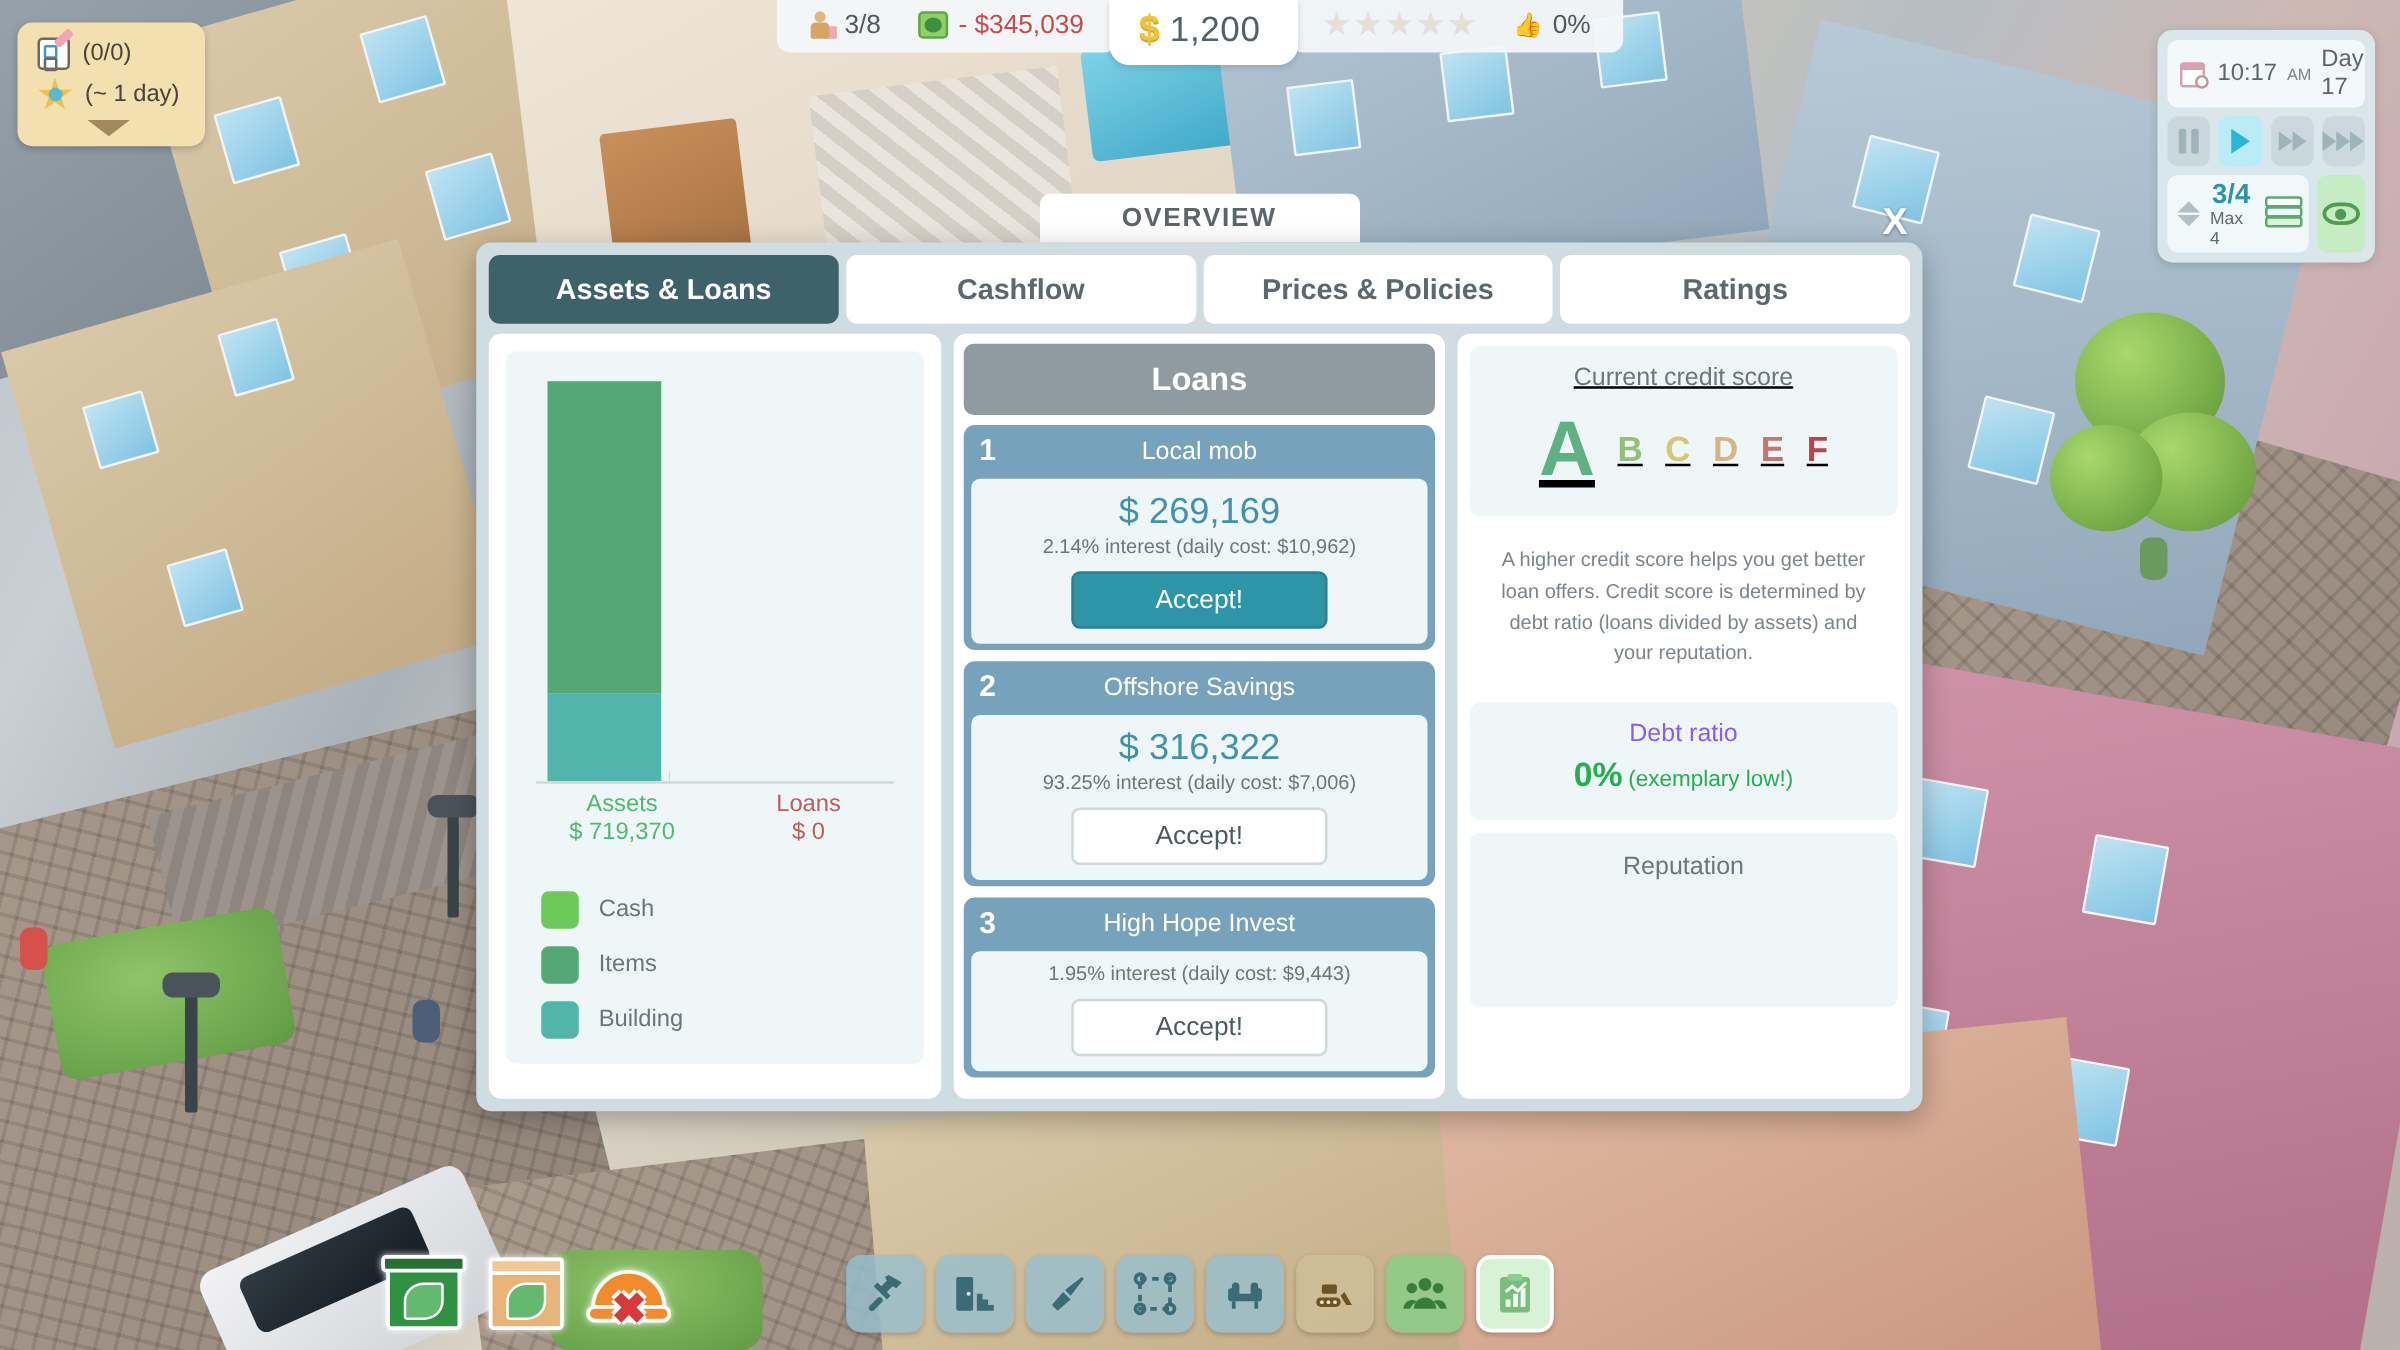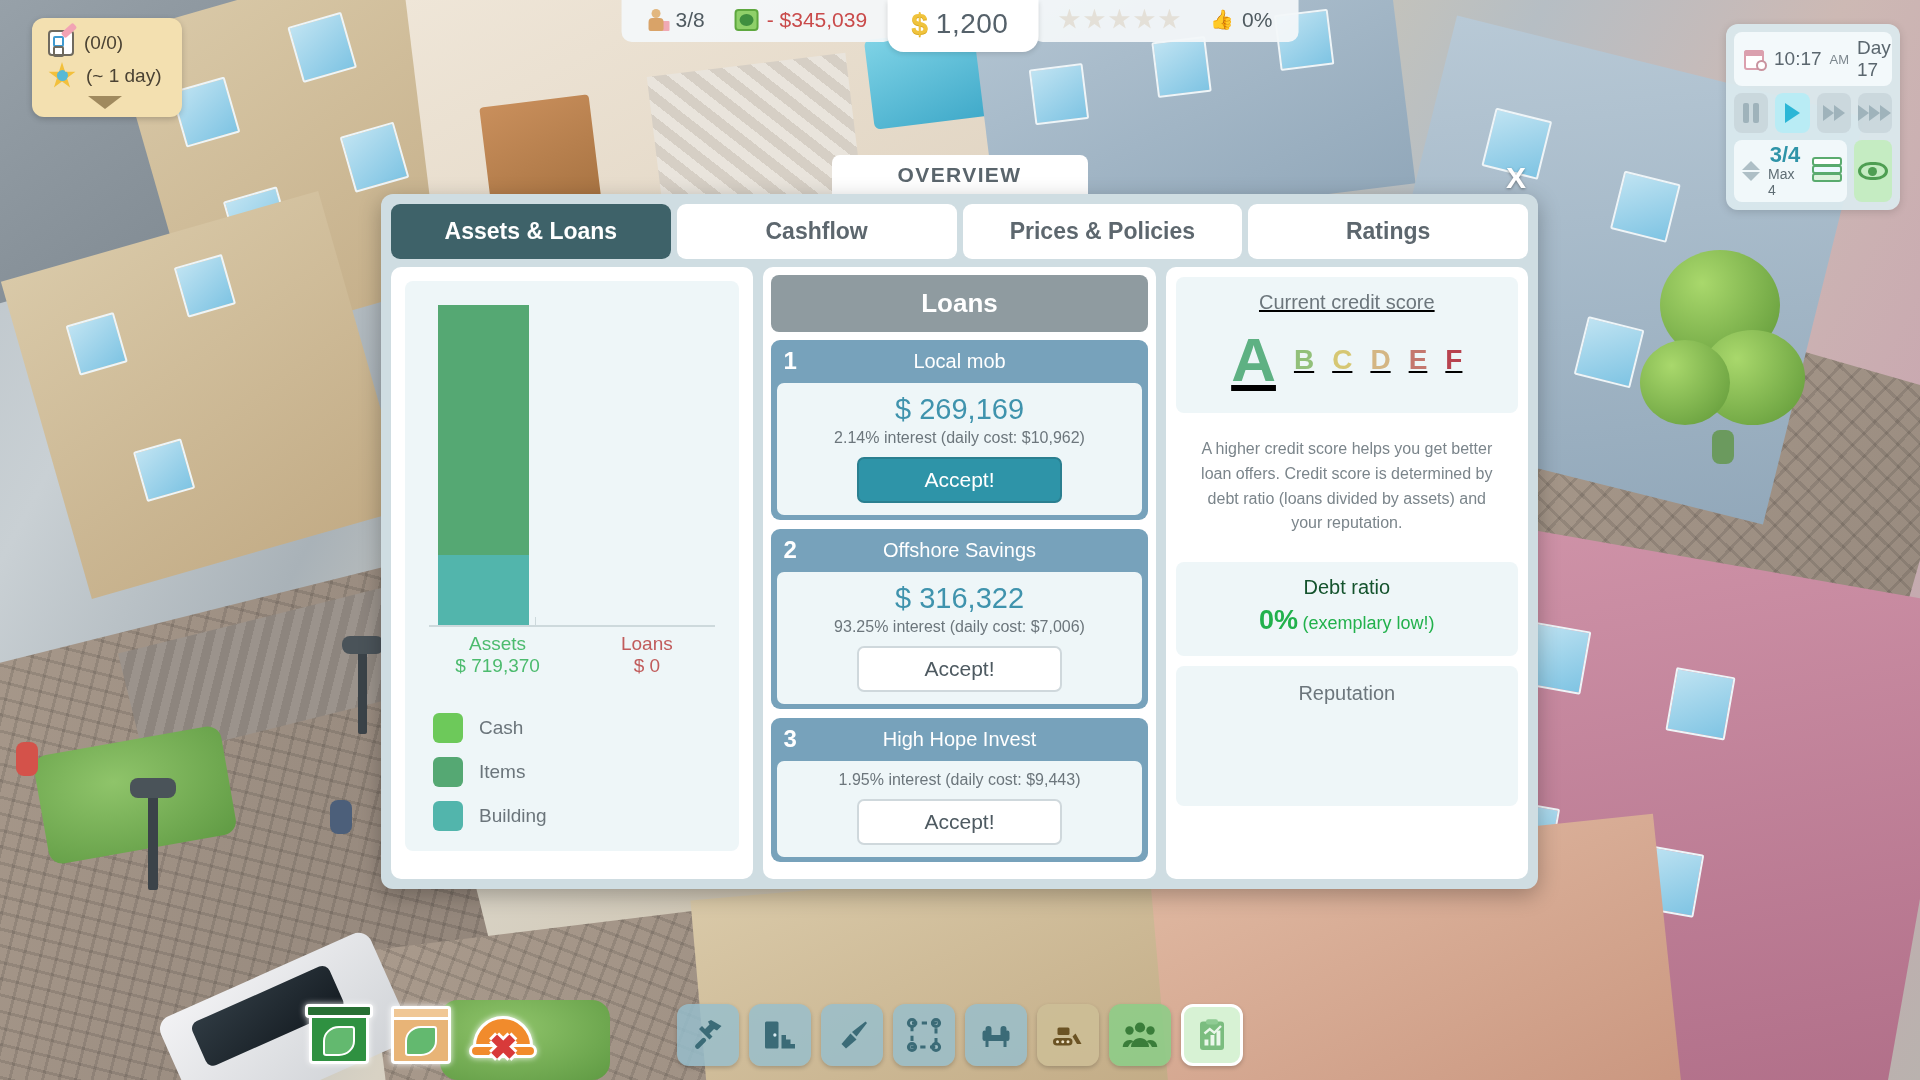--- a/index.html
+++ b/index.html
@@ -152,21 +152,21 @@
     display:flex; align-items:center; justify-content:center;
   }
   .eye {
     width: 30px; height: 18px; border: 3px solid #4e9e52; border-radius: 50% / 60%;
     display:flex; align-items:center; justify-content:center;
   }
   .eye i { width: 9px; height: 9px; background:#4e9e52; border-radius:50%; display:block;}
 
   
   #quest-panel {
-    position: absolute; top: 18px; left: 32px; z-index: 40;
+    position: absolute; top: 18px; left: 14px; z-index: 40;
     background: #f3e0b0; border-radius: 12px; padding: 12px 20px 4px 16px;
     box-shadow: 0 2px 6px rgba(0,0,0,.2);
     min-width: 128px;
   }
   .quest-row { display: flex; align-items: center; gap: 10px; margin-bottom: 6px; font-size: 19px; color: #4a4233; }
   .clipboard-ico { width:26px;height:26px;background:#fff;border:2px solid #6f6a5f;border-radius:4px;position:relative;}
   .clipboard-ico::before{content:"";position:absolute;left:3px;top:4px;width:7px;height:7px;border:2px solid #3f9ad0;border-radius:2px;}
   .clipboard-ico::after{content:"";position:absolute;left:3px;top:14px;width:7px;height:7px;border:2px solid #6f6a5f;border-radius:2px;}
   .pencil-ico{position:absolute;right:-5px;top:-5px;width:16px;height:7px;background:#f2a3b4;transform:rotate(-42deg);border-radius:2px;}
   .star-quest {
@@ -246,21 +246,21 @@
   .accept-btn.primary { background: #2e94a8; color: #fff; border: 2px solid #2a7f90; }
 
   
   .credit-box { background: #eef6f8; border-radius: 8px; padding: 14px 10px 18px; text-align: center; text-decoration: underline; }
   .credit-title { font-size: 20px; color: #6c767c; margin-bottom: 10px; }
   .grades { display: flex; align-items: center; justify-content: center; gap: 18px; }
   .grade { font-weight: bold; font-size: 28px; }
   .grade.current { font-size: 62px; }
   .credit-desc { font-size: 16px; color: #7b858b; line-height: 1.55; padding: 24px 24px 26px; text-align: center; }
   .debt-box { background: #eef6f8; border-radius: 8px; padding: 14px 10px 20px; text-align: center; margin-bottom: 10px; }
-  .debt-title { font-size: 20px; color: #14532d; margin-bottom: 6px; }
+  .debt-title { font-size: 20px; color: #8b5cf6; margin-bottom: 6px; }
   .debt-val { font-size: 27px; font-weight: bold; color: #22b14c; }
   .debt-note { font-size: 18px; color: #22b14c; }
   .rep-box { background: #eef6f8; border-radius: 8px; padding: 16px 10px; text-align: center; height: 140px; }
   .rep-title { font-size: 20px; color: #6c767c; }
 
   
   #left-tools { position: absolute; left: 305px; bottom: 12px; display: flex; gap: 14px; z-index: 40; }
   .big-ico { width: 68px; height: 68px; position: relative; filter: drop-shadow(0 0 3px rgba(255,255,255,.9)); }
   .bin { position:absolute; left:4px; top:14px; width:60px; height:50px; background:#2f9141; border-radius:4px; border:3px solid #fff;}
   .bin-lid { position:absolute; left:0; top:4px; width:68px; height:14px; background:#276f33; border-radius:4px; border:3px solid #fff;}

